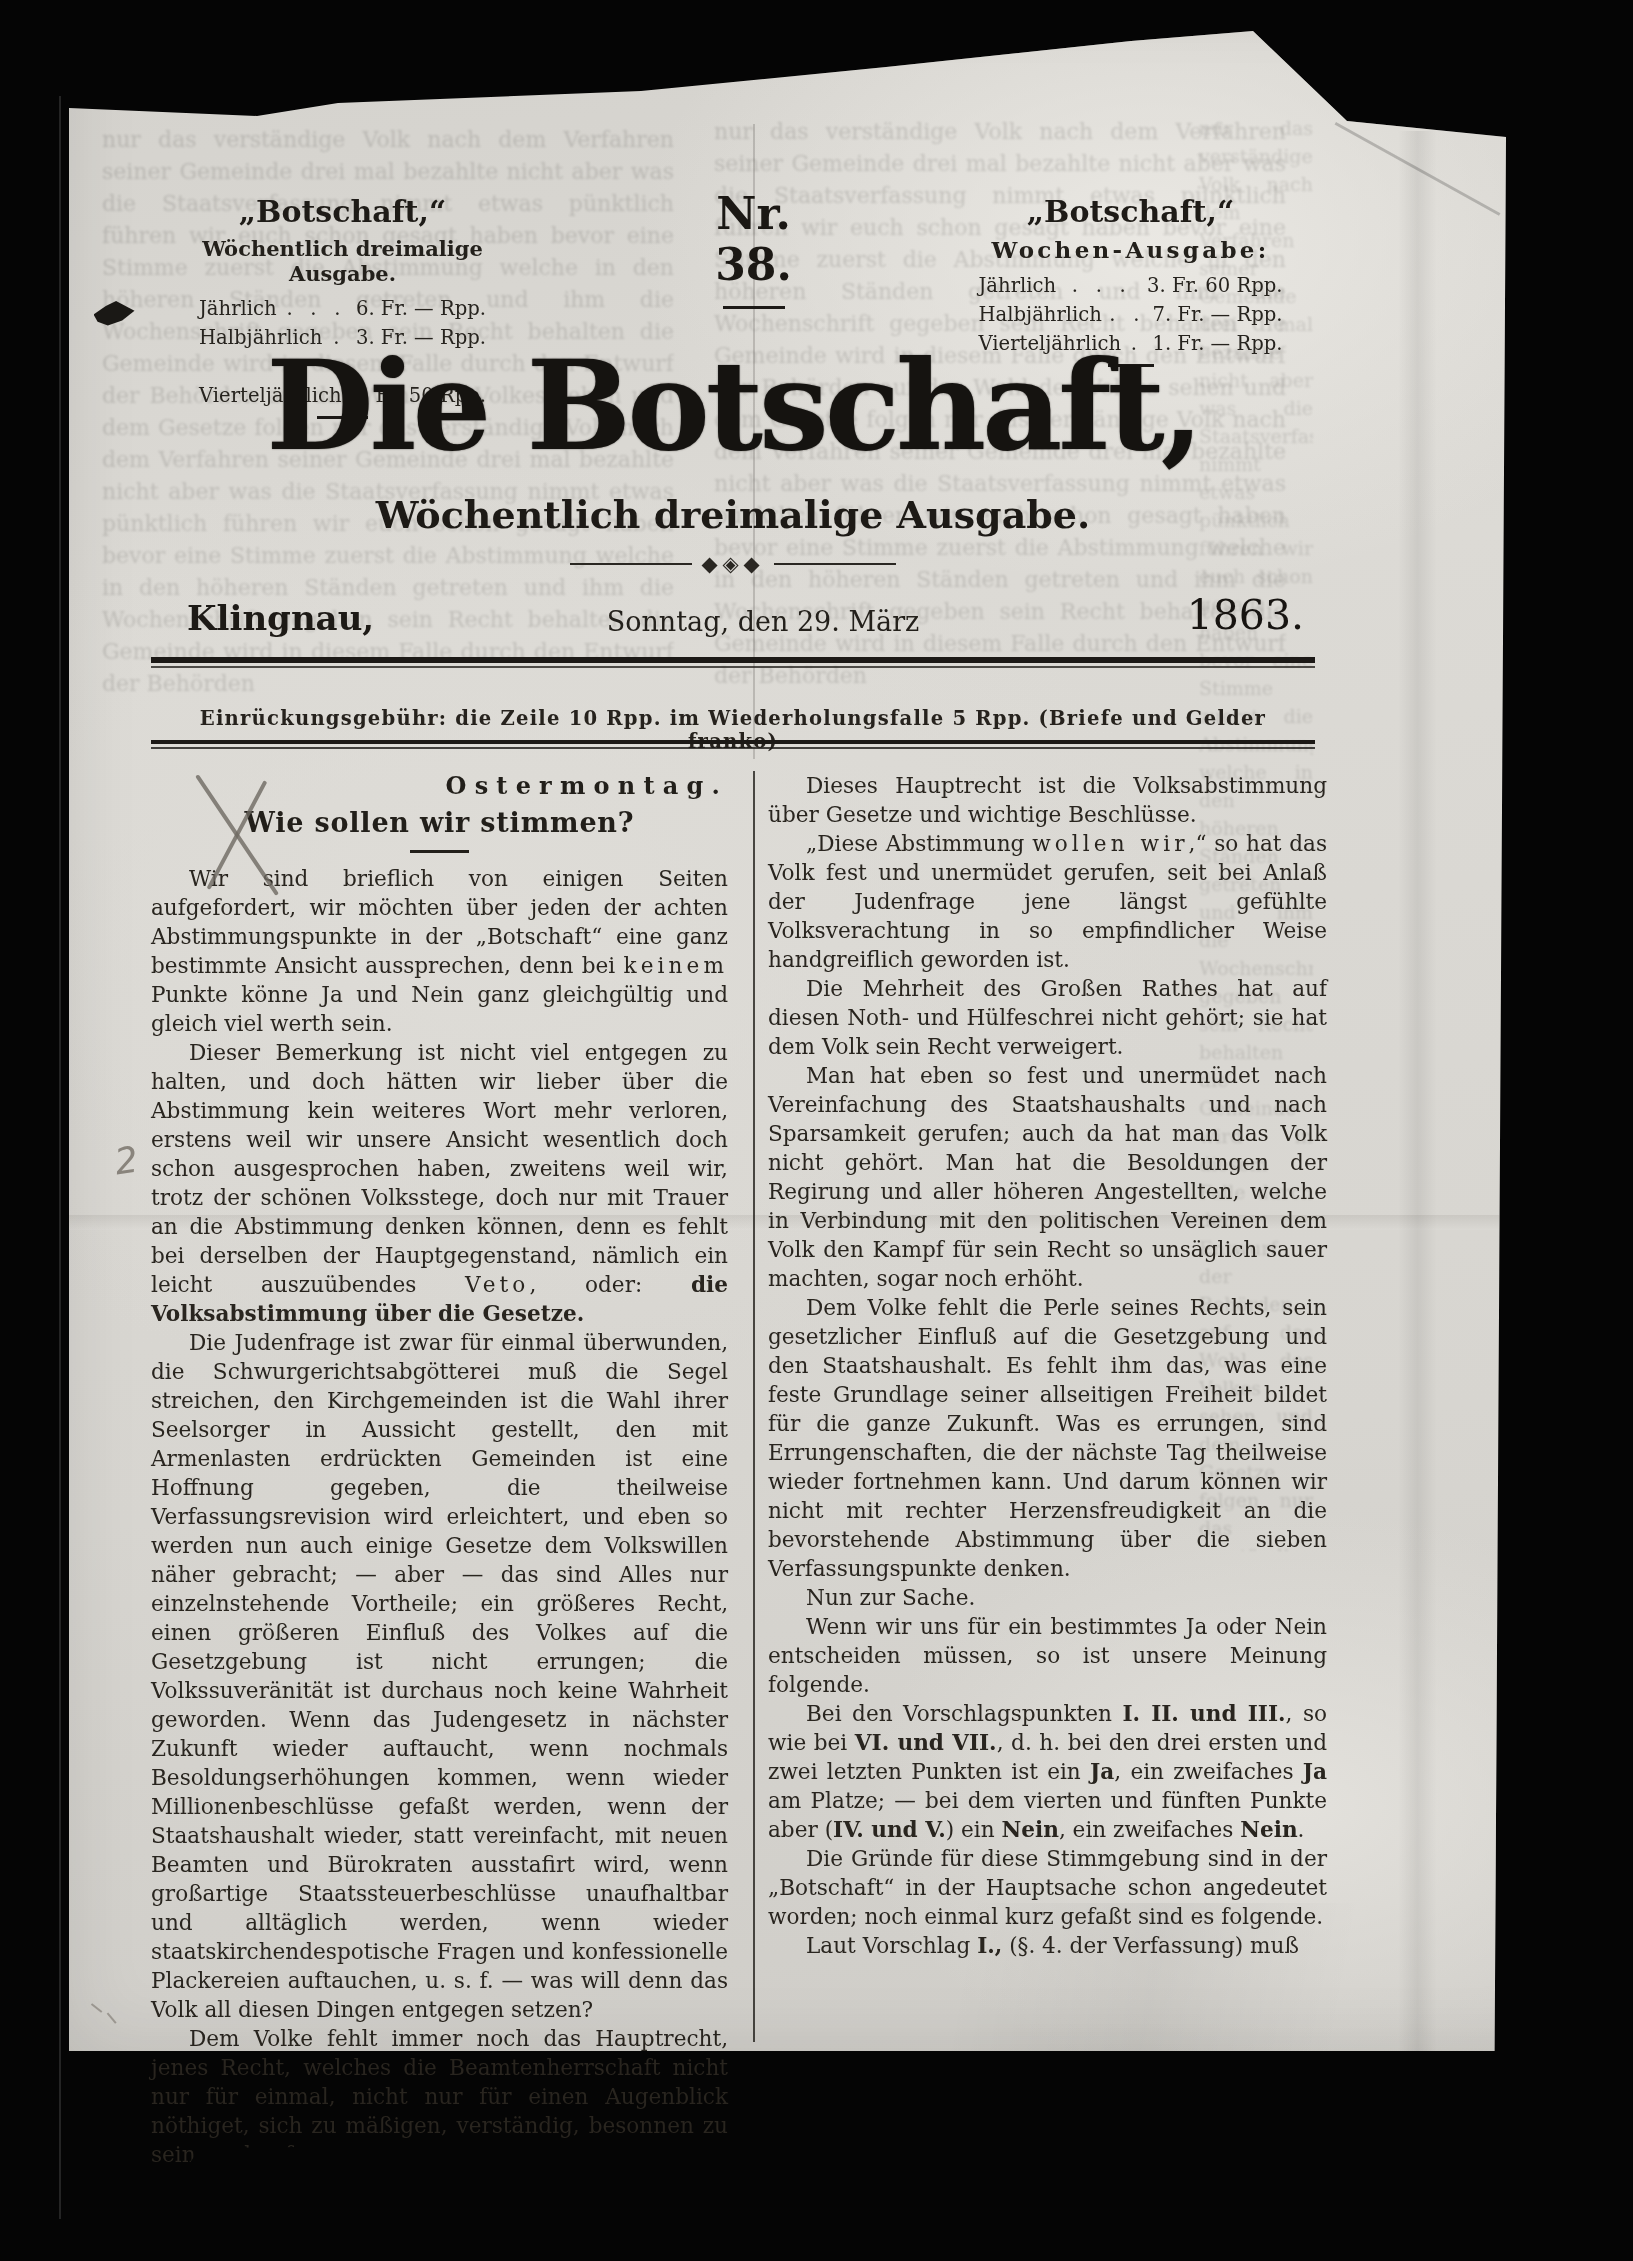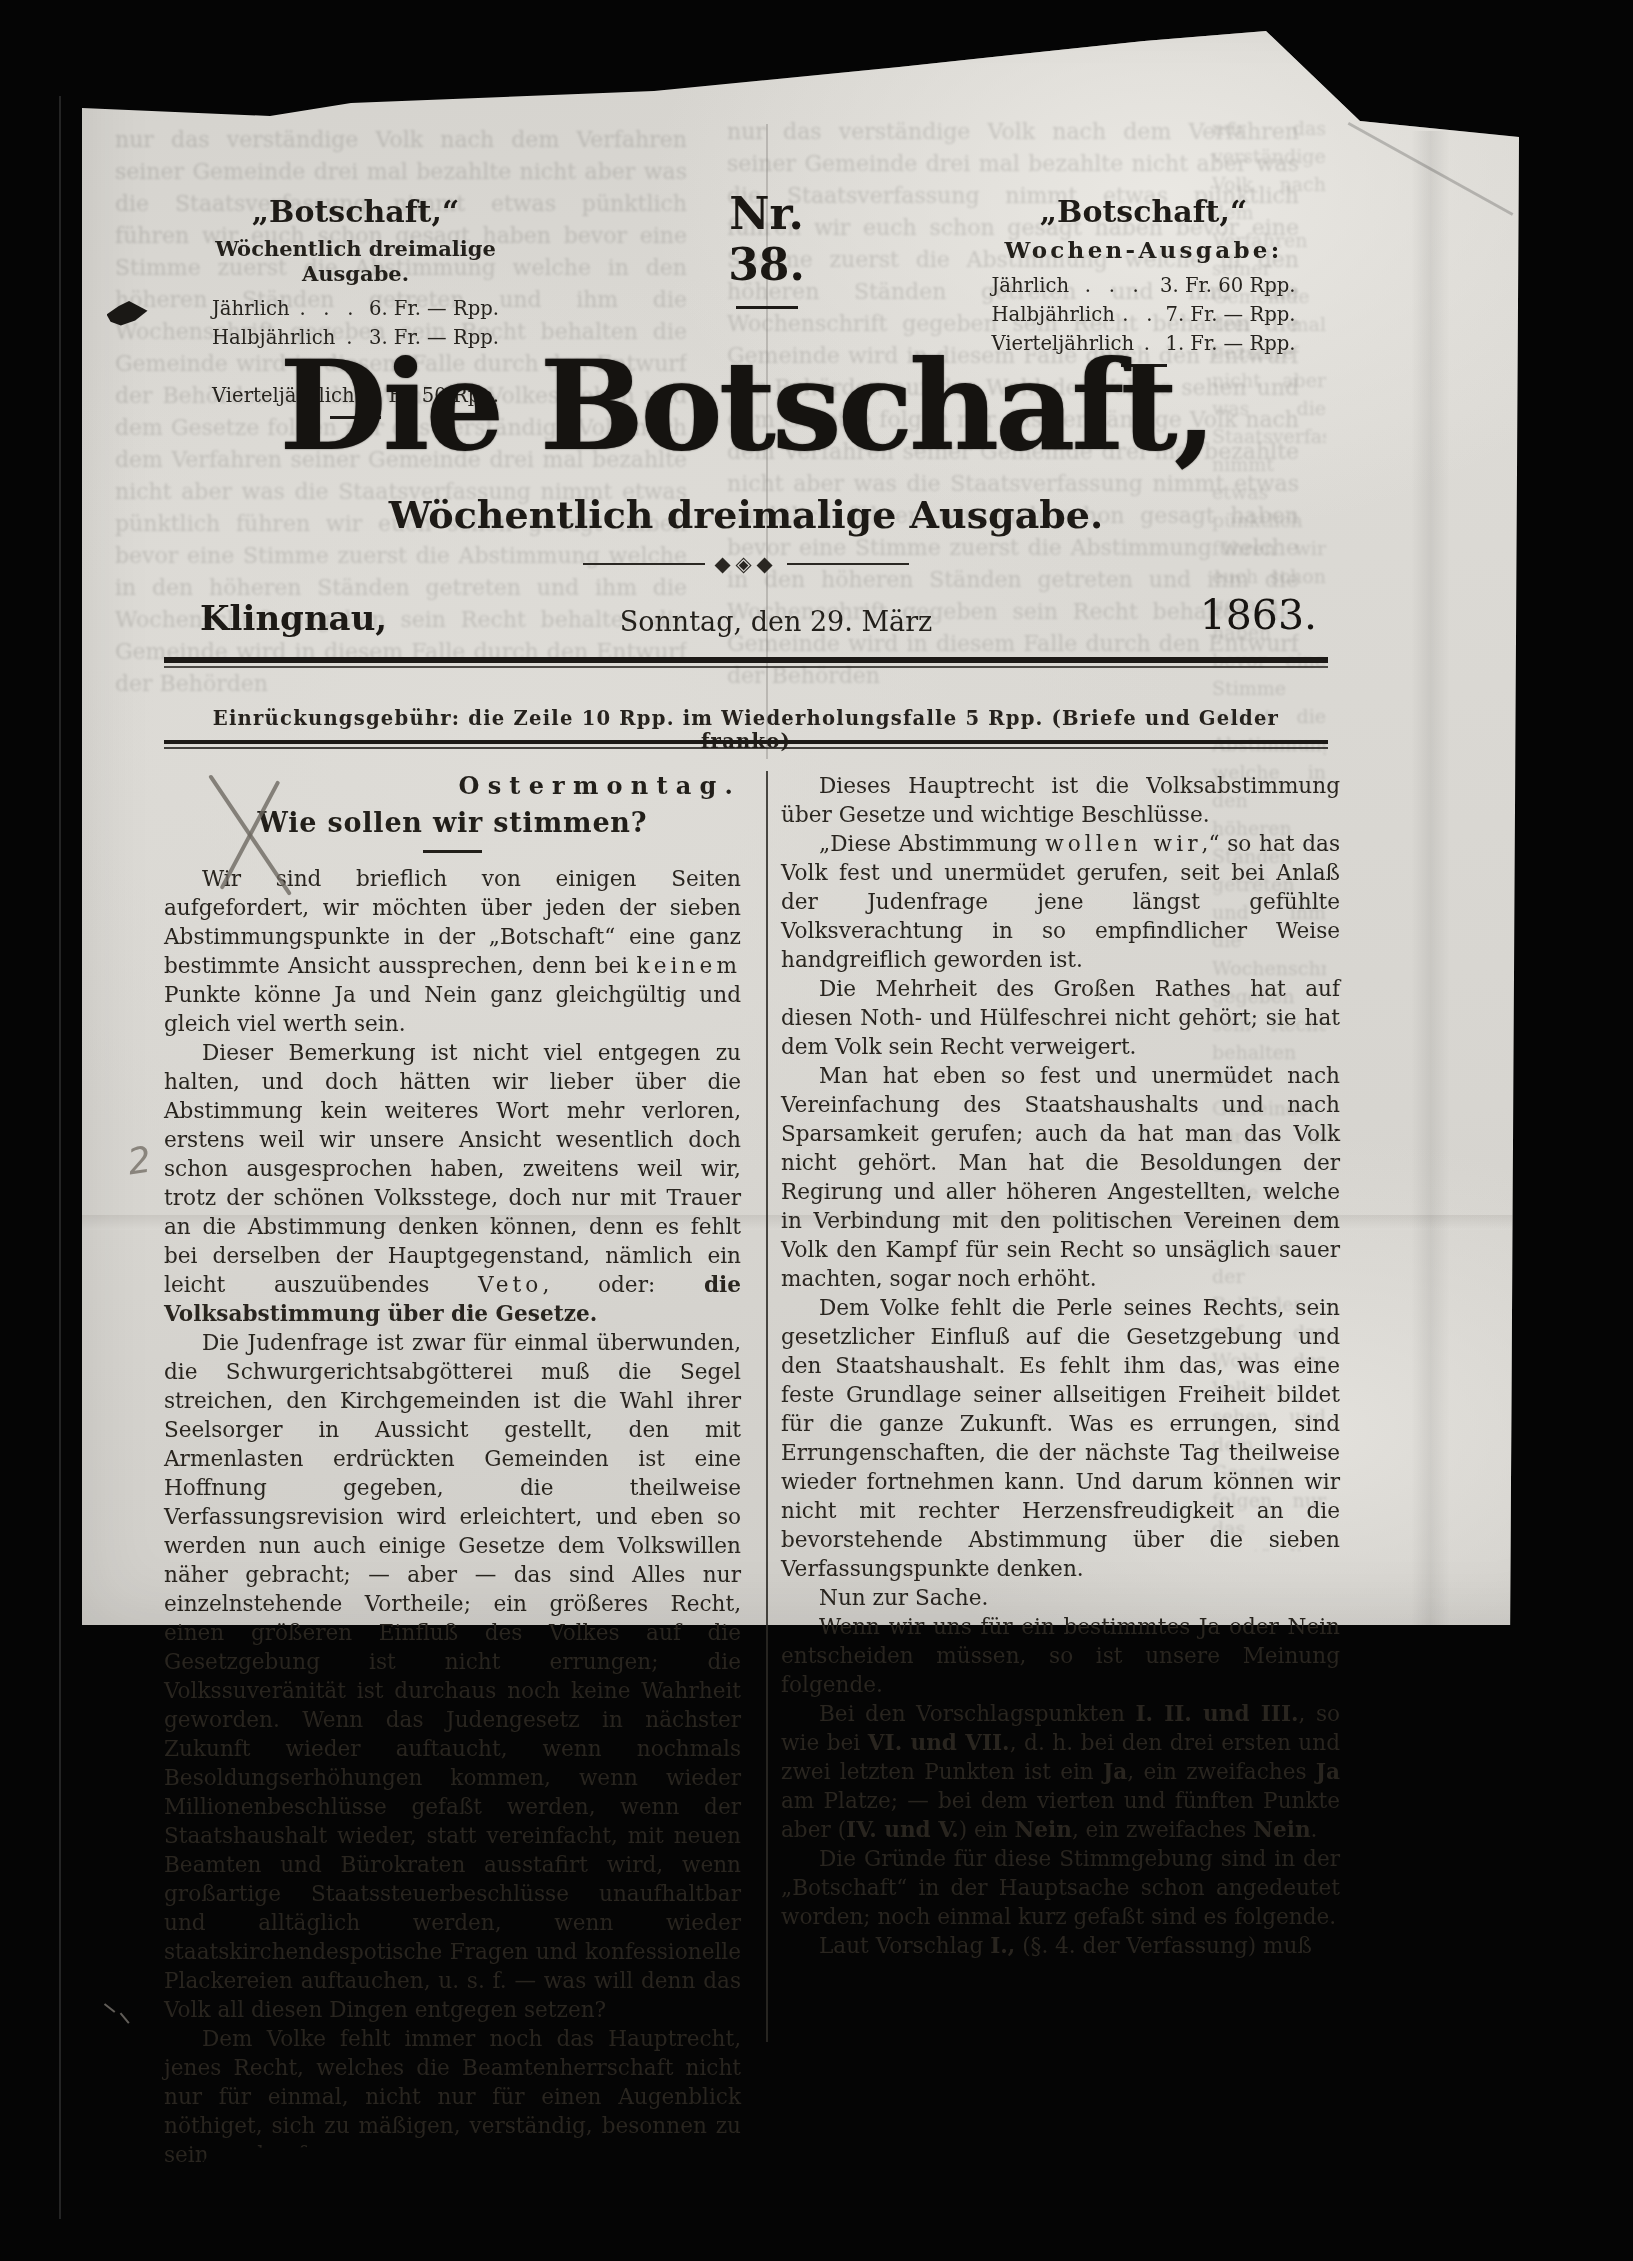--- a/index.html
+++ b/index.html
@@ -9,21 +9,21 @@
     background:#050505;
     font-family:"DejaVu Serif","Liberation Serif",serif;
   }
   .abs{position:absolute;}
   .c{text-align:center;}
   .b{font-weight:bold;}
   .sperr{letter-spacing:4.1px;}
 
   
   .paper{
-    position:absolute;left:82px;top:0;width:1503px;height:1625px;
+    position:absolute;left:69px;top:0;width:1503px;height:2051px;
     background:
       radial-gradient(735px 490px at 72% 12%, #eae8e3 0%, rgba(234,232,227,0) 70%),
       radial-gradient(1062px 735px at 28% 45%, #dedcd7 0%, rgba(222,220,215,0) 65%),
       radial-gradient(735px 490px at 82% 88%, #e3e1dc 0%, rgba(227,225,220,0) 60%),
       linear-gradient(175deg,#d4d2cd 0%,#dcdad5 30%,#d7d5d0 70%,#cfcdc8 100%);
     clip-path: polygon(
       0px 108px, 188px 116px, 269px 103px, 572px 91px, 817px 67px,
       1062px 41px, 1184px 31px, 1278px 121px, 1437px 137px,
       1425px 2156px, 1307px 2153px, 1221px 2172px, 890px 2169px,
       433px 2170px, 363px 2146px, 131px 2148px, 114px 2173px, 0px 2161px);
@@ -204,21 +204,21 @@
 
   <div class="abs rule rule-dbl-1"></div>
   <div class="abs rule rule-dbl-2"></div>
 
   <div class="abs col-divider"></div>
 
   <div class="abs col col-left">
     <div class="art-heading">Ostermontag.</div>
     <div class="art-subheading">Wie sollen wir stimmen?</div>
     <div class="head-rule"></div>
-    <p><span>Wir sind brieflich von einigen Seiten aufgefordert, wir möchten über jeden der sieben Abstimmungspunkte in der „Botschaft“ eine ganz bestimmte Ansicht aussprechen, denn bei </span><span class="sperr">keinem</span><span> Punkte könne Ja und Nein ganz gleichgültig und gleich viel werth sein.</span></p>
+    <p><span>Wir sind brieflich von einigen Seiten aufgefordert, wir möchten über jeden der achten Abstimmungspunkte in der „Botschaft“ eine ganz bestimmte Ansicht aussprechen, denn bei </span><span class="sperr">keinem</span><span> Punkte könne Ja und Nein ganz gleichgültig und gleich viel werth sein.</span></p>
     <p><span>Dieser Bemerkung ist nicht viel entgegen zu halten, und doch hätten wir lieber über die Abstimmung kein weiteres Wort mehr verloren, erstens weil wir unsere Ansicht wesentlich doch schon ausgesprochen haben, zweitens weil wir, trotz der schönen Volksstege, doch nur mit Trauer an die Abstimmung denken können, denn es fehlt bei derselben der Hauptgegenstand, nämlich ein leicht auszuübendes </span><span class="sperr">Veto</span><span>, oder: </span><span class="b">die Volksabstimmung über die Gesetze.</span></p>
     <p>Die Judenfrage ist zwar für einmal überwunden, die Schwurgerichtsabgötterei muß die Segel streichen, den Kirchgemeinden ist die Wahl ihrer Seelsorger in Aussicht gestellt, den mit Armenlasten erdrückten Gemeinden ist eine Hoffnung gegeben, die theilweise Verfassungsrevision wird erleichtert, und eben so werden nun auch einige Gesetze dem Volkswillen näher gebracht; — aber — das sind Alles nur einzelnstehende Vortheile; ein größeres Recht, einen größeren Einfluß des Volkes auf die Gesetzgebung ist nicht errungen; die Volkssuveränität ist durchaus noch keine Wahrheit geworden. Wenn das Judengesetz in nächster Zukunft wieder auftaucht, wenn nochmals Besoldungserhöhungen kommen, wenn wieder Millionenbeschlüsse gefaßt werden, wenn der Staatshaushalt wieder, statt vereinfacht, mit neuen Beamten und Bürokraten ausstafirt wird, wenn großartige Staatssteuerbeschlüsse unaufhaltbar und alltäglich werden, wenn wieder staatskirchendespotische Fragen und konfessionelle Plackereien auftauchen, u. s. f. — was will denn das Volk all diesen Dingen entgegen setzen?</p>
     <p>Dem Volke fehlt immer noch das Hauptrecht, jenes Recht, welches die Beamtenherrschaft nicht nur für einmal, nicht nur für einen Augenblick nöthiget, sich zu mäßigen, verständig, besonnen zu sein, und auf</p>
   </div>
 
   <div class="abs col col-right">
     <p>Dieses Hauptrecht ist die Volksabstimmung über Gesetze und wichtige Beschlüsse.</p>
     <p><span>„Diese Abstimmung </span><span class="sperr">wollen wir</span><span>,“ so hat das Volk fest und unermüdet gerufen, seit bei Anlaß der Judenfrage jene längst gefühlte Volksverachtung in so empfindlicher Weise handgreiflich geworden ist.</span></p>
     <p>Die Mehrheit des Großen Rathes hat auf diesen Noth- und Hülfeschrei nicht gehört; sie hat dem Volk sein Recht verweigert.</p>
     <p>Man hat eben so fest und unermüdet nach Vereinfachung des Staatshaushalts und nach Sparsamkeit gerufen; auch da hat man das Volk nicht gehört. Man hat die Besoldungen der Regirung und aller höheren Angestellten, welche in Verbindung mit den politischen Vereinen dem Volk den Kampf für sein Recht so unsäglich sauer machten, sogar noch erhöht.</p>

